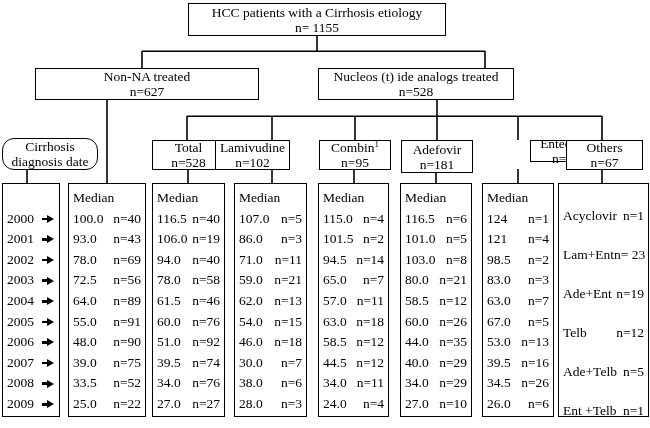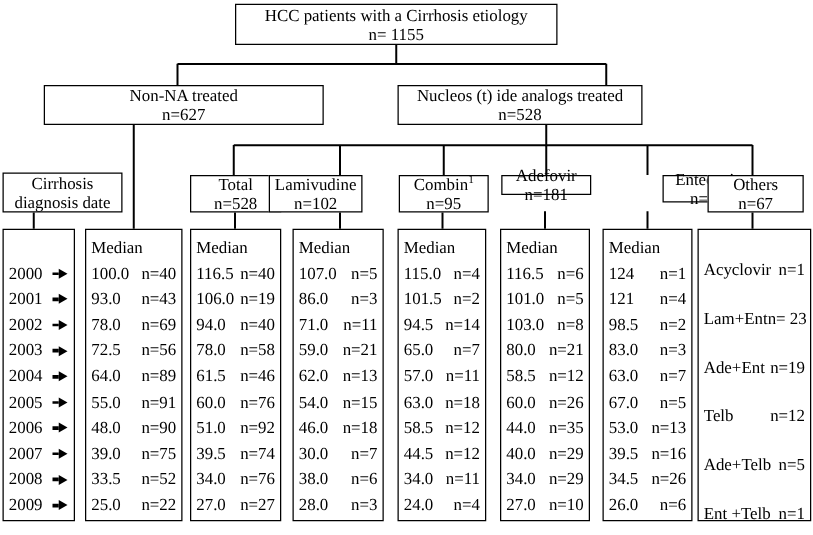--- a/index.html
+++ b/index.html
@@ -66,38 +66,38 @@
 
   <div class="box" style="left:35px;top:68px;width:224px;height:32px;">
     <div>Non-NA treated</div>
     <div>n=627</div>
   </div>
   <div class="box" style="left:318px;top:68px;width:196px;height:32px;">
     <div>Nucleos (t) ide analogs treated</div>
     <div>n=528</div>
   </div>
 
-  <div class="box" style="left:2px;top:138px;width:96px;height:32px;">
+  <div class="box" style="left:2px;top:138px;width:96px;height:32px;border-radius:12px;">
     <div>Cirrhosis</div>
     <div>diagnosis date</div>
   </div>
 
   <div class="box" style="left:152px;top:140px;width:73px;height:30px;">
     <div>Total</div>
     <div>n=528</div>
   </div>
   <div class="box" style="left:215px;top:140px;width:75px;height:30px;">
     <div>Lamivudine</div>
     <div>n=102</div>
   </div>
   <div class="box" style="left:319px;top:140px;width:72px;height:30px;">
     <div><span>Combin</span><sup>1</sup></div>
     <div>n=95</div>
   </div>
-  <div class="box" style="left:401px;top:140px;width:72px;height:16px;">
+  <div class="box" style="left:401px;top:140px;width:72px;height:33px;">
     <div>Adefovir</div>
     <div>n=181</div>
   </div>
   <div class="box" style="left:482px;top:140px;width:72px;height:22px;margin-left:48px;">
     <div>Entecavir</div>
     <div>n=83</div>
   </div>
   <div class="box" style="left:566px;top:140px;width:77px;height:30px;">
     <div>Others</div>
     <div>n=67</div>

